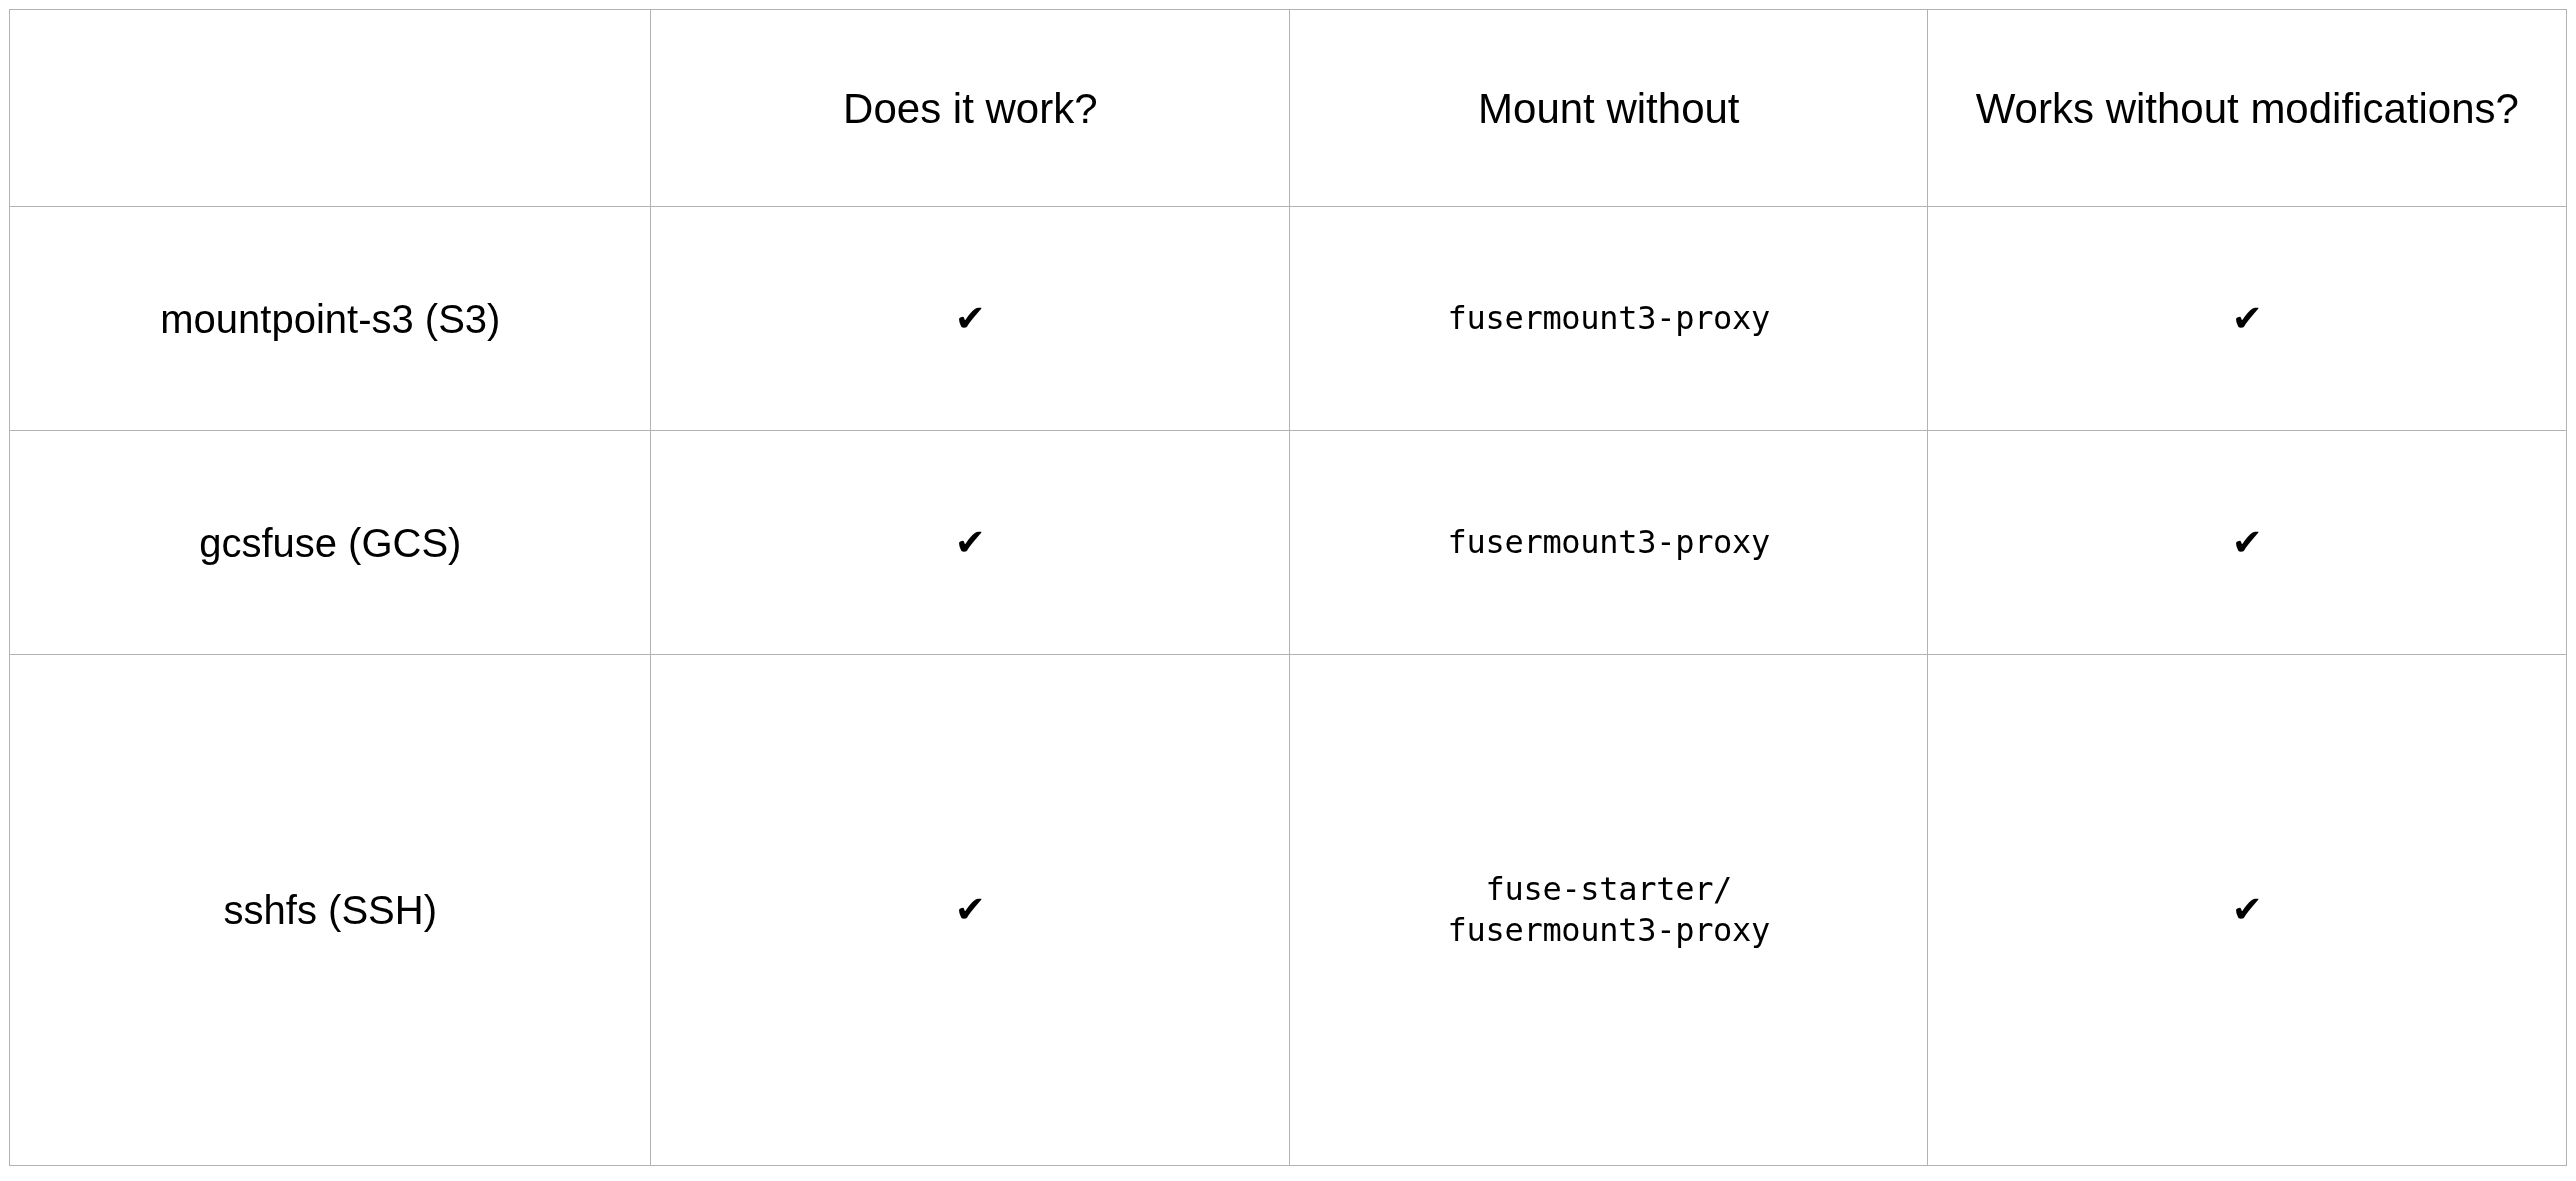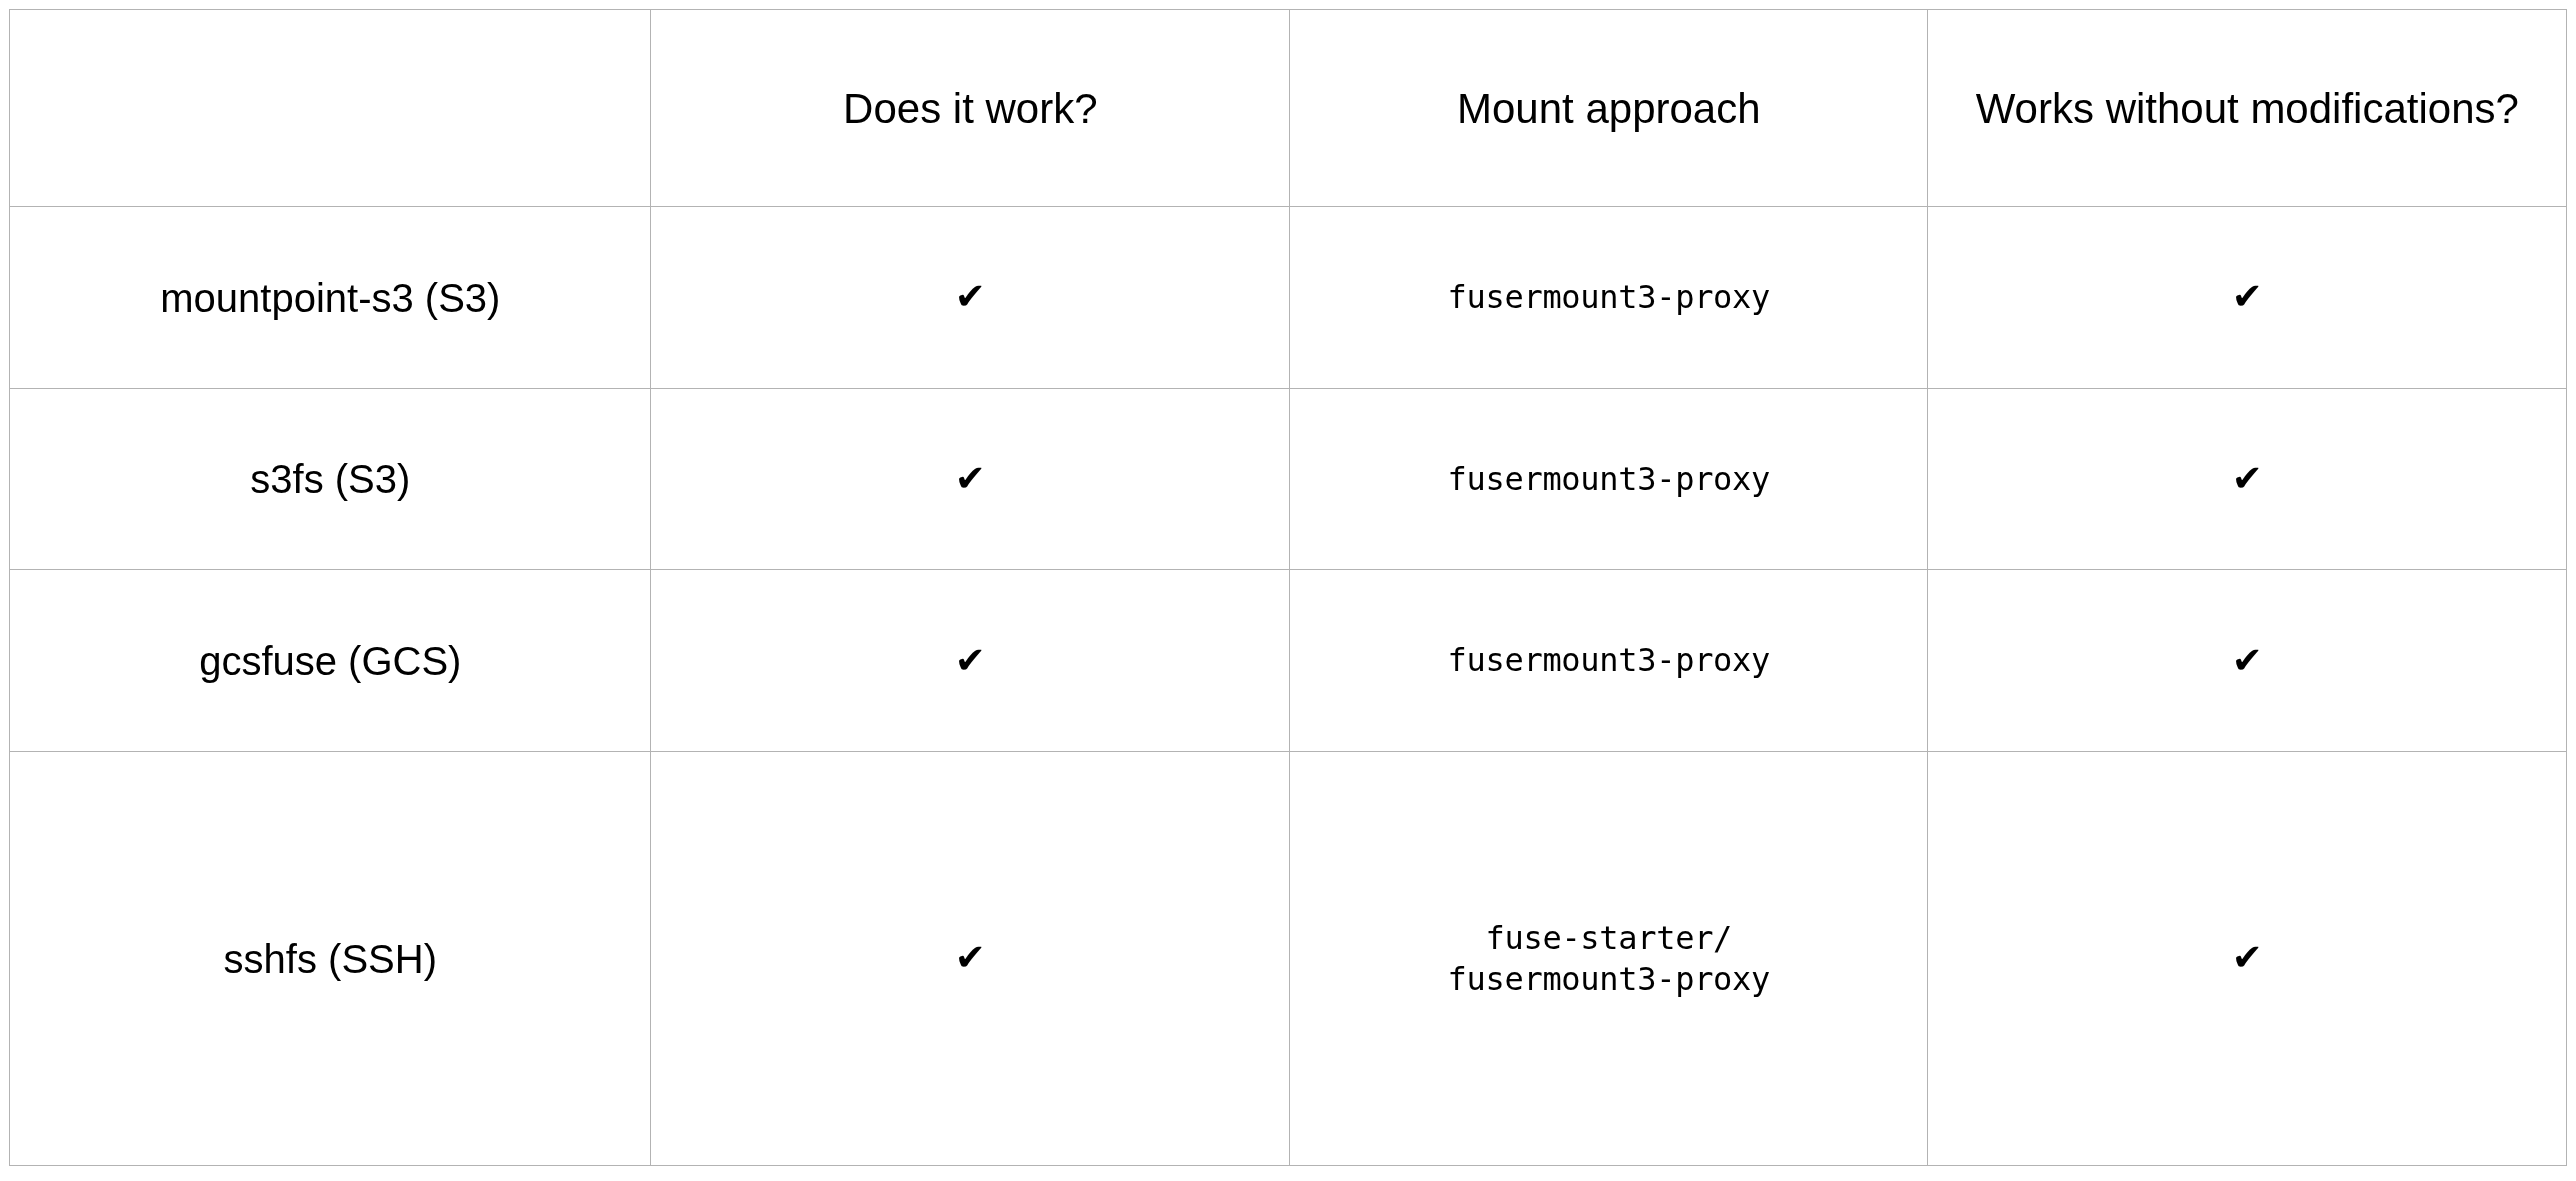--- a/index.html
+++ b/index.html
@@ -92,33 +92,27 @@
     <colgroup>
       <col class="c0">
         <col class="c1">
         <col class="c2">
         <col class="c3">
     </colgroup>
     <thead>
       <tr>
         <th class="blank-head"></th>
         <th>Does it work?</th>
-        <th>Mount approach</th>
+        <th>Mount without</th>
         <th>Works without modifications?</th>
       </tr>
     </thead>
     <tbody>
       <tr class="row-short">
         <td class="label-cell">mountpoint-s3 (S3)</td>
-        <td class="check-cell">✔</td>
-        <td class="mono-cell">fusermount3-proxy</td>
-        <td class="check-cell">✔</td>
-      </tr>
-      <tr class="row-short">
-        <td class="label-cell">s3fs (S3)</td>
         <td class="check-cell">✔</td>
         <td class="mono-cell">fusermount3-proxy</td>
         <td class="check-cell">✔</td>
       </tr>
       <tr class="row-short">
         <td class="label-cell">gcsfuse (GCS)</td>
         <td class="check-cell">✔</td>
         <td class="mono-cell">fusermount3-proxy</td>
         <td class="check-cell">✔</td>
       </tr>

